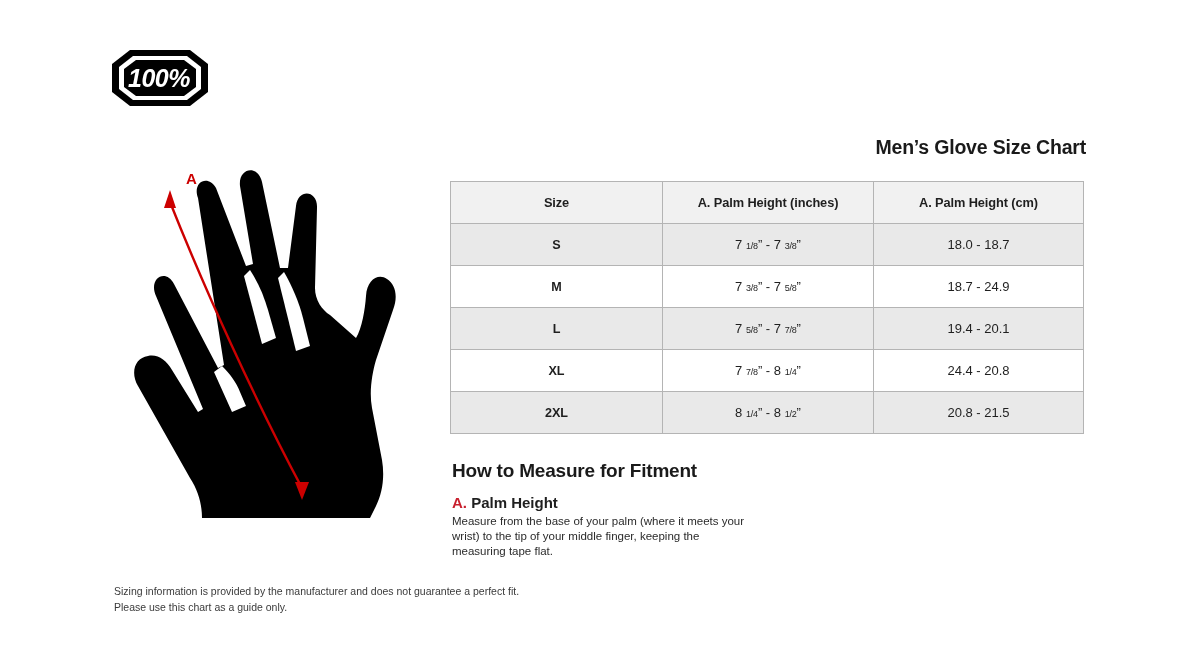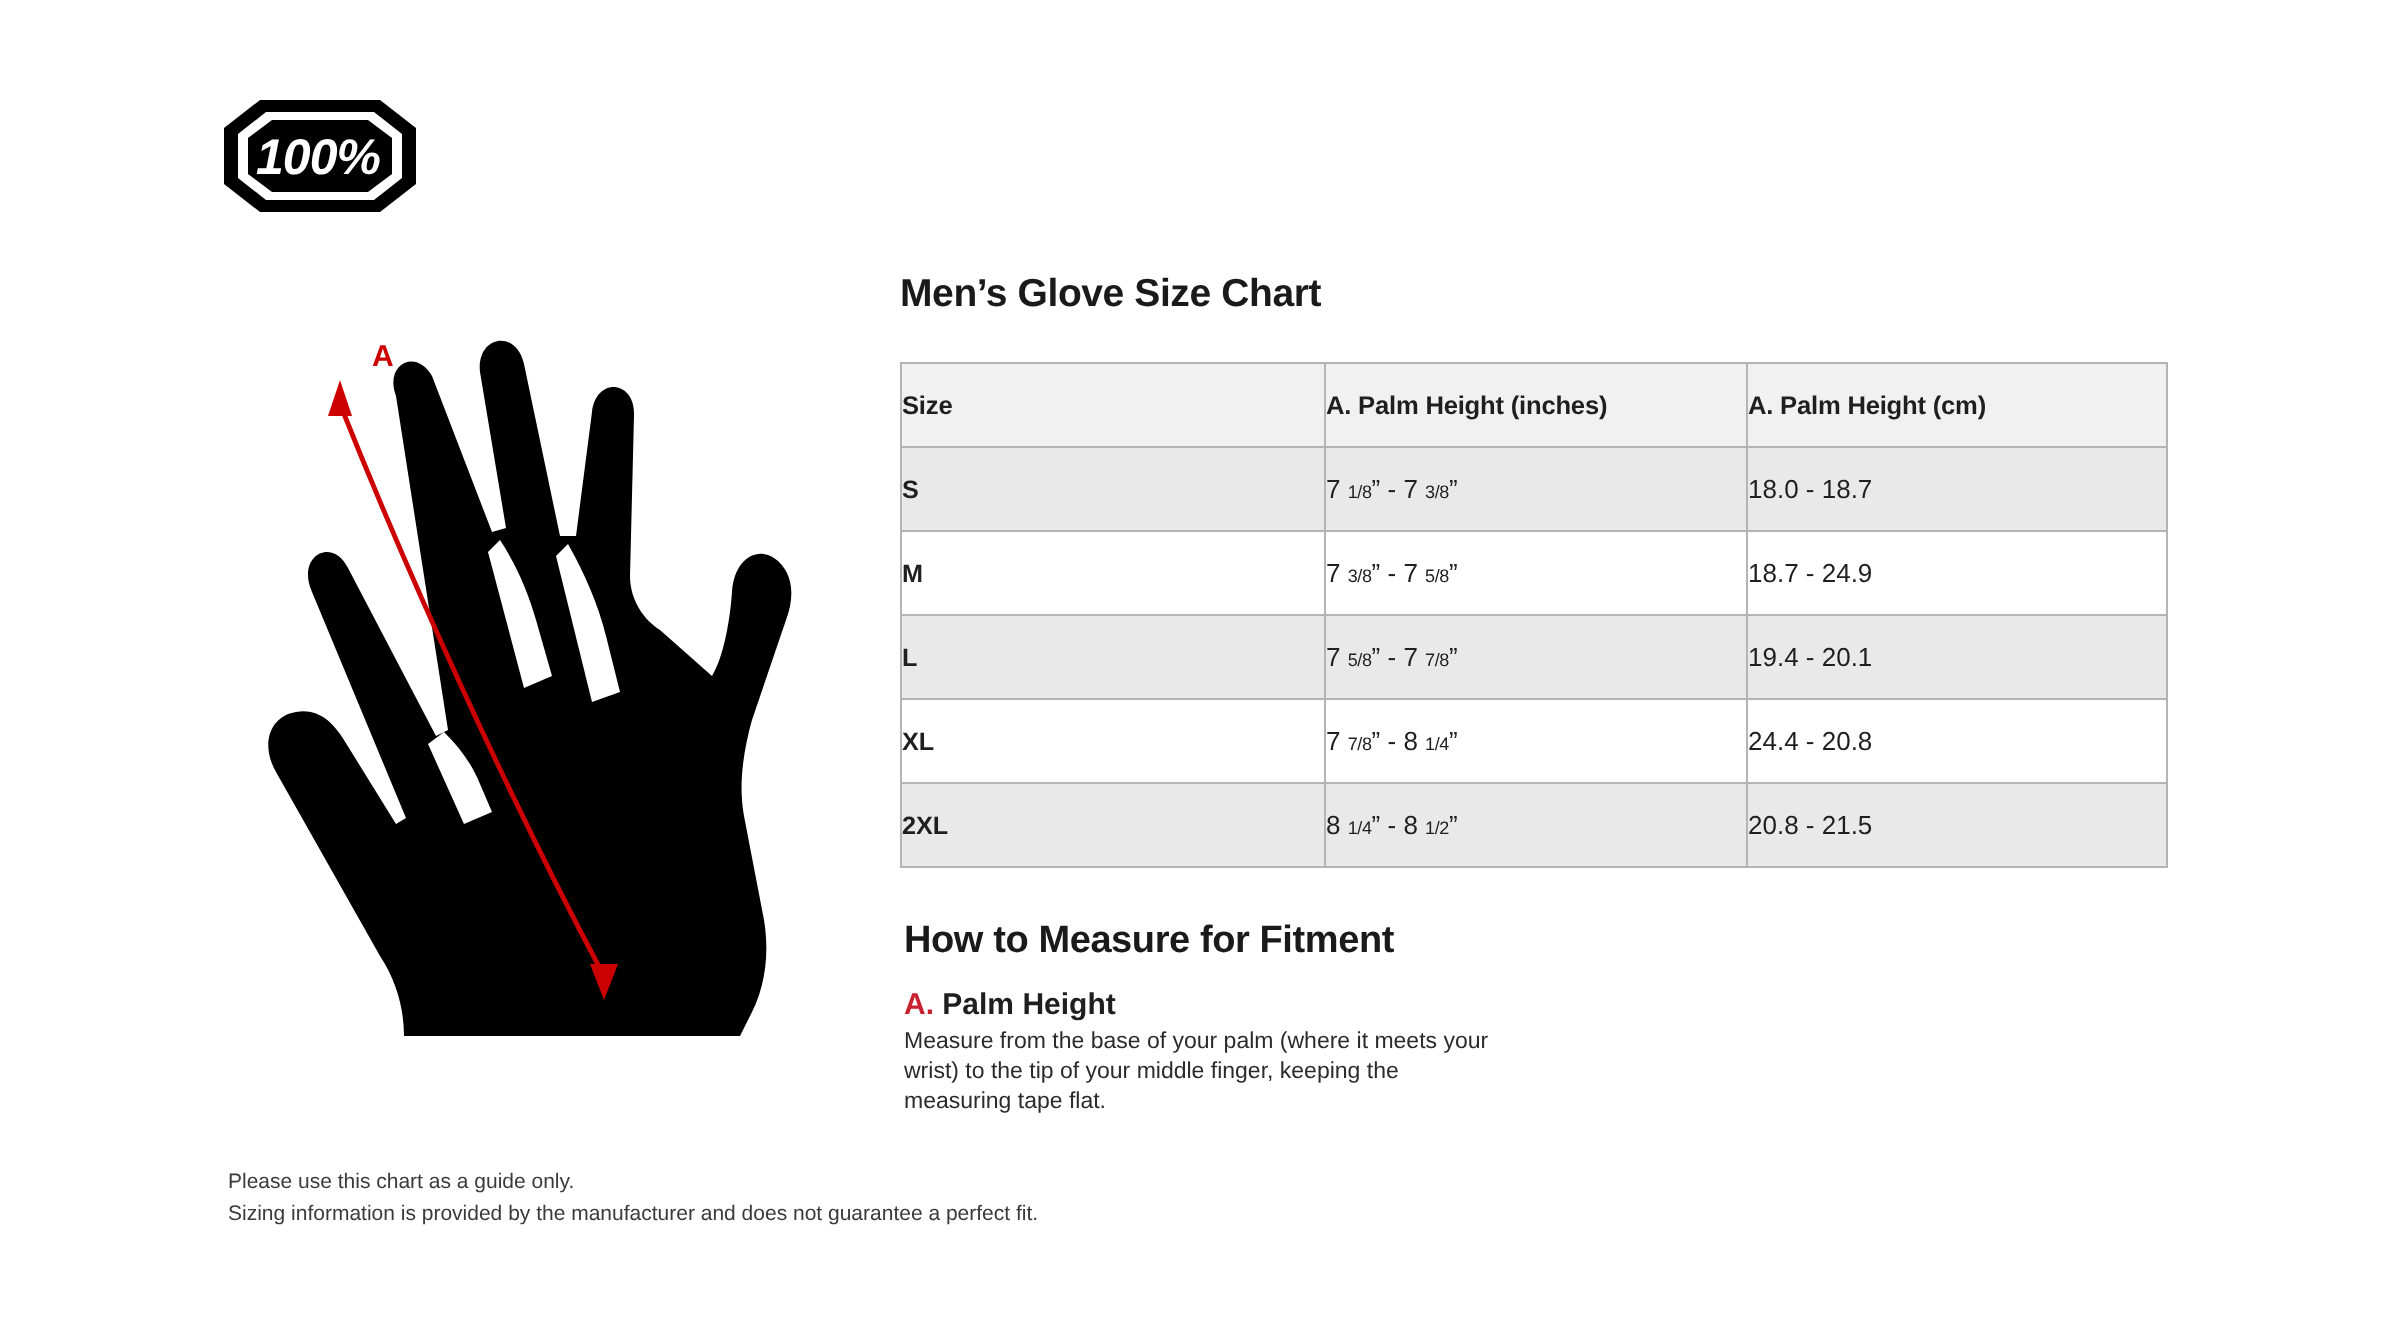--- a/index.html
+++ b/index.html
@@ -23,29 +23,30 @@
     color:#cc0000;font-weight:bold;font-size:15px;
     font-family:"Liberation Sans",sans-serif;letter-spacing:0px;
   }
 
   
   .right{position:absolute;left:450px;top:136px;width:636px;}
   .chart-title{
     font-size:19.5px;font-weight:bold;color:#1a1a1a;
     letter-spacing:-0.2px;margin:0 0 22px 0;
     font-family:"Liberation Sans",sans-serif;
+    text-align:right;
   }
 
   table.size-table{
     border-collapse:collapse;width:633px;table-layout:fixed;
     border:1px solid #b4b4b4;
   }
   table.size-table td,table.size-table th{
     border:1px solid #b4b4b4;
-    height:41px;text-align:left;vertical-align:middle;
+    height:41px;text-align:center;vertical-align:middle;
     color:#1f1f1f;padding:0;
   }
   col.c1{width:212px;}
   col.c2{width:211px;}
   col.c3{width:210px;}
   table.size-table thead th{
     background:#f1f1f1;font-size:12.8px;font-weight:bold;letter-spacing:-0.1px;
   }
   table.size-table tbody tr.alt td{background:#e9e9e9;}
   table.size-table tbody tr.plain td{background:#ffffff;}
@@ -212,17 +213,17 @@
 
     <div class="sub-head">
       <span class="red">A.</span>
       <span>Palm Height</span>
     </div>
 
     <p class="measure-body">Measure from the base of your palm (where it meets your wrist) to the tip of your middle finger, keeping the measuring tape flat.</p>
   </div>
 
   <div class="footer">
+    <div>Sizing information is provided by the manufacturer and does not guarantee a perfect fit.</div>
     <div>Please use this chart as a guide only.</div>
-    <div>Sizing information is provided by the manufacturer and does not guarantee a perfect fit.</div>
   </div>
 
 </div>
 
 </body></html>

